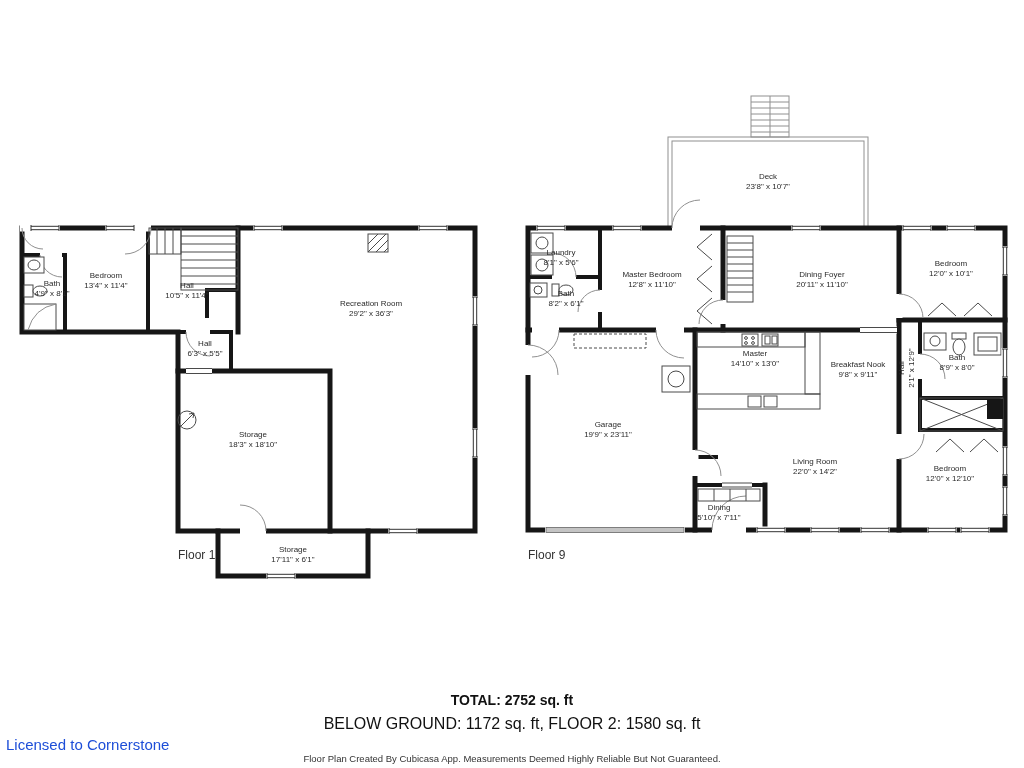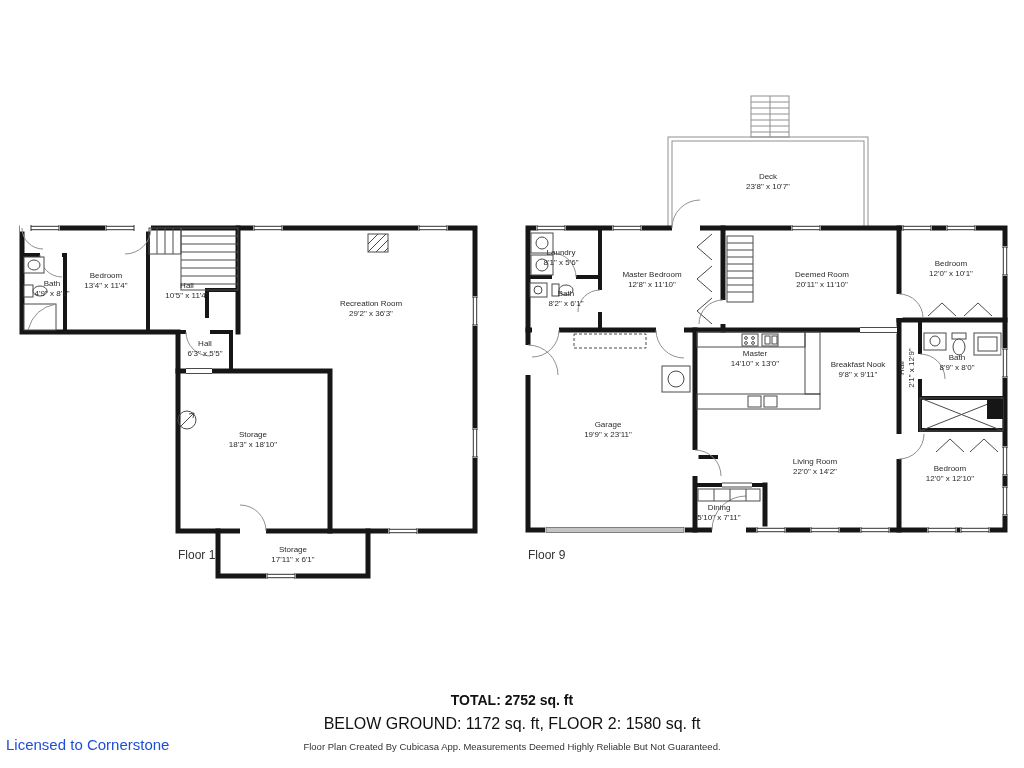--- a/index.html
+++ b/index.html
@@ -13,21 +13,21 @@
   .gap{stroke:#ffffff;stroke-width:7;fill:none}
   .fx{stroke:#4a4a4a;stroke-width:1;fill:#ffffff}
   .rl{position:absolute;transform:translate(-50%,-50%);text-align:center;font-size:8px;
       line-height:1.3;color:#2a2a2a;white-space:nowrap}
   .rl.rot{transform:translate(-50%,-50%) rotate(-90deg)}
   .rl .nm,.rl .dm{display:block}
   .floor-tag{position:absolute;font-size:12px;color:#333}
   .summary{position:absolute;left:0;right:0;top:692px;text-align:center;color:#111}
   .sum-total{font-size:14px;font-weight:bold}
   .sum-line{font-size:16px;margin-top:7px}
-  .sum-disc{font-size:9.5px;margin-top:8px;color:#333}
+  .sum-disc{font-size:9.5px;margin-top:20px;color:#333}
   .license{position:absolute;left:6px;top:736px;font-size:15px;color:#1d4ed8}
 </style>
 </head>
 <body>
 
 <div id="page">
 
 <svg id="plan-svg" width="1024" height="768" viewBox="0 0 1024 768">
   <defs>
     <g id="wH">
@@ -260,21 +260,21 @@
     </div>
 <div class="rl" style="left:652px;top:280px">
       <span class="nm">Master Bedroom</span>
       <span class="dm">12'8" x 11'10"</span>
     </div>
 <div class="rl" style="left:566px;top:299px">
       <span class="nm">Bath</span>
       <span class="dm">8'2" x 6'1"</span>
     </div>
 <div class="rl" style="left:822px;top:280px">
-      <span class="nm">Deemed Room</span>
+      <span class="nm">Dining Foyer</span>
       <span class="dm">20'11" x 11'10"</span>
     </div>
 <div class="rl" style="left:951px;top:269px">
       <span class="nm">Bedroom</span>
       <span class="dm">12'0" x 10'1"</span>
     </div>
 <div class="rl" style="left:755px;top:359px">
       <span class="nm">Master</span>
       <span class="dm">14'10" x 13'0"</span>
     </div>

